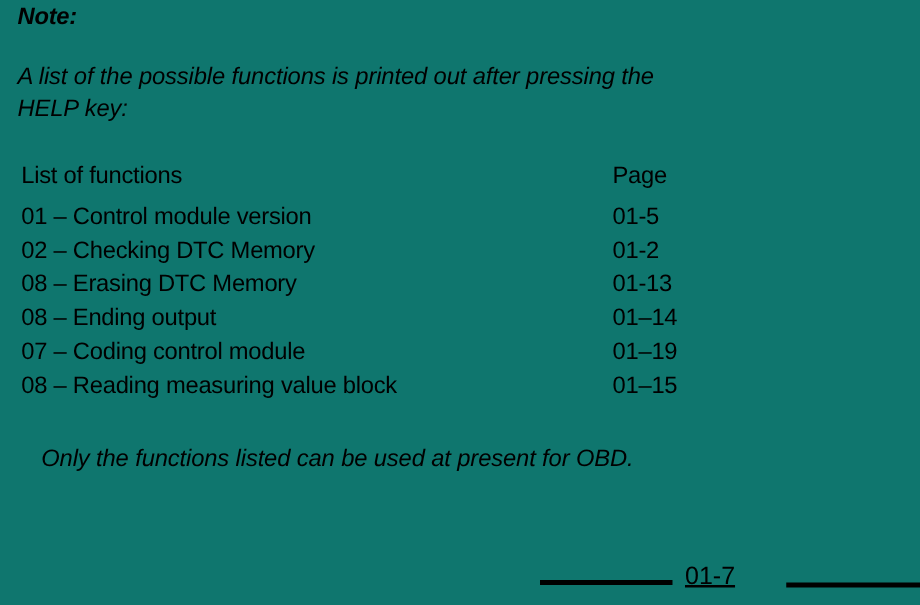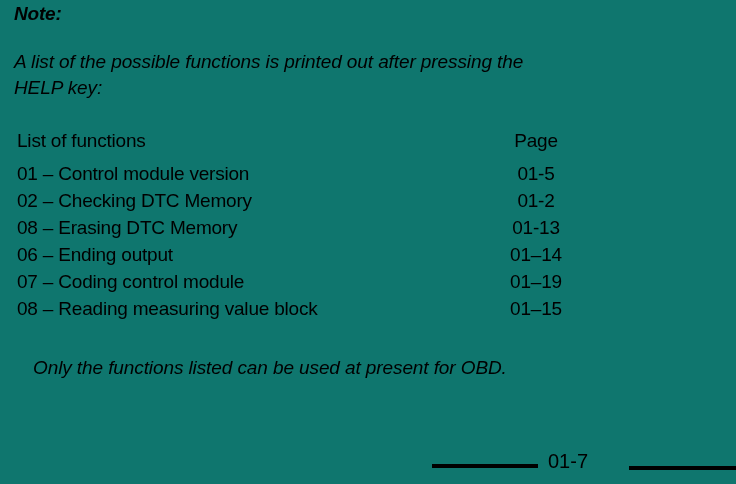--- a/index.html
+++ b/index.html
@@ -80,21 +80,21 @@
     font-weight: normal;
     letter-spacing: -0.2px;
     white-space: nowrap;
   }
 
   .col-page {
     position: absolute;
     left: 490px;
     top: 0;
     width: 92px;
-    text-align: center;
+    text-align: left;
     font-size: 19px;
     font-style: normal;
     font-weight: normal;
     letter-spacing: -0.2px;
     white-space: nowrap;
   }
 
   .fn-head .col-name,
   .fn-head .col-page {
     font-weight: normal;
@@ -131,20 +131,21 @@
   }
   .footer-page {
     position: absolute;
     left: 548px;
     top: 0px;
     font-size: 20px;
     font-style: normal;
     font-weight: normal;
     letter-spacing: 0px;
     white-space: nowrap;
+    text-decoration: underline;
   }
   .footer-rule-right {
     position: absolute;
     left: 629px;
     top: 16px;
     width: 107px;
     height: 4px;
     background: #000000;
   }
 </style>
@@ -176,21 +177,21 @@
       <span class="col-name">02 – Checking DTC Memory</span>
       <span class="col-page">01-2</span>
     </div>
 
     <div class="fn-row">
       <span class="col-name">08 – Erasing DTC Memory</span>
       <span class="col-page">01-13</span>
     </div>
 
     <div class="fn-row">
-      <span class="col-name">06 – Ending output</span>
+      <span class="col-name">08 – Ending output</span>
       <span class="col-page">01–14</span>
     </div>
 
     <div class="fn-row">
       <span class="col-name">07 – Coding control module</span>
       <span class="col-page">01–19</span>
     </div>
 
     <div class="fn-row">
       <span class="col-name">08 – Reading measuring value block</span>

